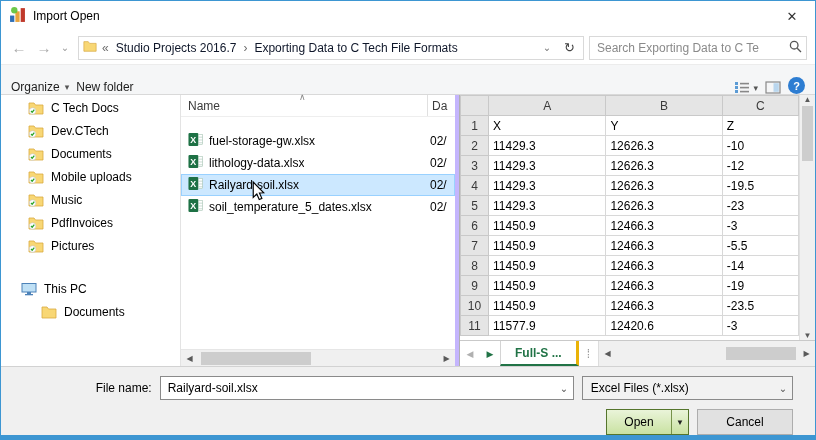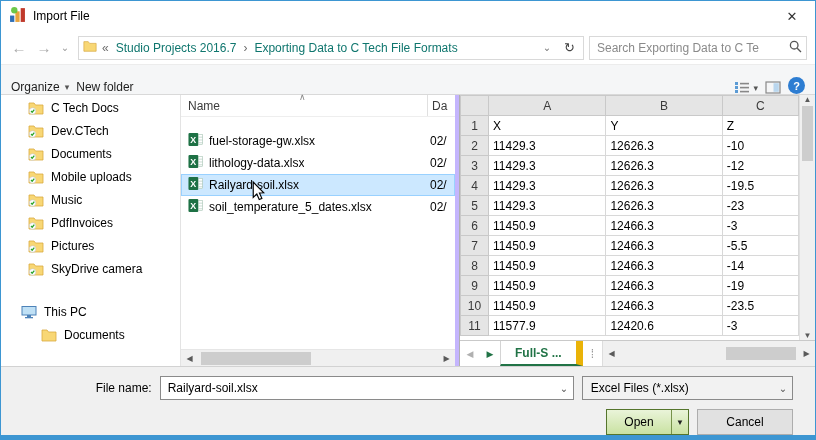--- a/index.html
+++ b/index.html
@@ -18,21 +18,21 @@
   .close-btn{margin-left:auto;width:46px;height:30px;border:none;background:transparent;
     font-size:13px;color:#333;cursor:pointer;}
 
   
   .navbar{flex:0 0 34px;background:#fff;display:flex;align-items:center;padding:0 8px;gap:5px;
     border-bottom:1px solid #ececec;}
   .nav-arrow{font-size:15px;color:#a9a9a9;width:20px;text-align:center;cursor:default;}
   .nav-chev{font-size:10px;color:#9a9a9a;width:12px;text-align:center;margin-right:2px;}
   .address-box{flex:1;height:24px;border:1px solid #d9d9d9;background:#fff;display:flex;
     align-items:center;padding:0 4px;gap:5px;overflow:hidden;}
-  .crumb{white-space:nowrap;color:#0f766e;cursor:pointer;padding:0 2px;}
+  .crumb{white-space:nowrap;color:#0f172a;cursor:pointer;padding:0 2px;}
   .crumb-sep{color:#6d6d6d;}
   .crumb-prefix{color:#6d6d6d;cursor:pointer;}
   .addr-dd{margin-left:auto;font-size:10px;color:#777;padding:0 4px;cursor:pointer;}
   .addr-refresh{font-size:13px;color:#444;padding:0 4px;cursor:pointer;}
   .search-box{width:218px;height:24px;border:1px solid #d9d9d9;background:#fff;display:flex;
     align-items:center;padding:0 4px 0 7px;}
   .search-box input{flex:1;border:none;outline:none;font:inherit;color:#222;min-width:0;}
   .search-box input::placeholder{color:#8a8a8a;}
 
   
@@ -79,21 +79,21 @@
   .vscroll{flex:0 0 15px;background:#f0f0f0;border-left:1px solid #e0e0e0;display:flex;
     flex-direction:column;align-items:center;}
   .vscroll .sc-arrow{width:15px;}
   .v-thumb{width:11px;height:55px;background:#cdcdcd;margin-top:2px;cursor:pointer;}
   .v-fill{flex:1;}
 
   .sheetbar{flex:0 0 26px;border-top:1px solid #c9c9c9;display:flex;align-items:stretch;background:#fff;}
   .sheet-nav{width:20px;display:flex;align-items:center;justify-content:center;font-size:9px;color:#b0b0b0;cursor:pointer;}
   .sheet-nav.active{color:#217346;}
   .sheet-tab{display:flex;align-items:center;padding:0 14px;font-weight:bold;color:#217346;
-    border-left:1px solid #d4d4d4;border-right:7px solid #eab308;border-bottom:2px solid #217346;
+    border-left:1px solid #d4d4d4;border-right:3px solid #eab308;border-bottom:2px solid #217346;
     cursor:pointer;white-space:nowrap;}
   .sheet-dots{display:flex;align-items:center;padding:0 8px;color:#9a9a9a;cursor:pointer;}
   .sb-scroll{flex:1;display:flex;align-items:center;background:#f0f0f0;border-left:1px solid #ddd;}
   .sb-track{flex:1;height:100%;position:relative;}
   .sb-thumb{position:absolute;right:2px;top:6px;height:13px;width:70px;background:#cdcdcd;cursor:pointer;}
 
   
   .footer{flex:0 0 68px;background:#f0f0f0;border-top:1px solid #d2d2d2;padding:9px 22px 0 12px;}
   .fn-row{display:flex;align-items:center;height:24px;}
   .fn-label{width:150px;text-align:right;padding-right:8px;}
@@ -119,21 +119,21 @@
 
   <div class="titlebar">
     <span class="app-icon">
       <svg width="17" height="17" viewBox="0 0 16 16">
         <rect x="1" y="9" width="4" height="6" fill="#2f6fb7"></rect>
         <rect x="6" y="5" width="4" height="10" fill="#e8a33d"></rect>
         <rect x="11" y="2" width="4" height="13" fill="#c0392b"></rect>
         <circle cx="5" cy="4" r="3" fill="#5bc236" opacity="0.9"></circle>
       </svg>
     </span>
-    <span class="title">Import File</span>
+    <span class="title">Import Open</span>
     <button class="close-btn"><span>✕</span></button>
   </div>
 
   <div class="navbar">
     <span class="nav-arrow">←</span>
     <span class="nav-arrow">→</span>
     <span class="nav-chev">⌄</span>
     <div class="address-box">
       <span>
         <svg width="14" height="12" viewBox="0 0 16 13">
@@ -240,28 +240,20 @@
             </svg></span>
           <span class="side-label">PdfInvoices</span>
         </div>
         <div class="side-item">
           <span><svg width="16" height="14" viewBox="0 0 16 14">
               <path d="M1 2 h5 l1.5 2 H15 v9 H1 z" fill="#f8d775" stroke="#d9a940" stroke-width="0.8"></path>
               <circle cx="4.6" cy="10" r="3.3" fill="#fff" stroke="#bbb" stroke-width="0.5"></circle>
               <path d="M3 10 l1.2 1.2 2.1-2.5" fill="none" stroke="#2aa52a" stroke-width="1.3"></path>
             </svg></span>
           <span class="side-label">Pictures</span>
-        </div>
-        <div class="side-item">
-          <span><svg width="16" height="14" viewBox="0 0 16 14">
-              <path d="M1 2 h5 l1.5 2 H15 v9 H1 z" fill="#f8d775" stroke="#d9a940" stroke-width="0.8"></path>
-              <circle cx="4.6" cy="10" r="3.3" fill="#fff" stroke="#bbb" stroke-width="0.5"></circle>
-              <path d="M3 10 l1.2 1.2 2.1-2.5" fill="none" stroke="#2aa52a" stroke-width="1.3"></path>
-            </svg></span>
-          <span class="side-label">SkyDrive camera</span>
         </div>
         <div class="side-item pc-root">
           <span><svg width="16" height="14" viewBox="0 0 16 14">
               <rect x="1" y="1.5" width="14" height="8.5" fill="#bfe0f5" stroke="#4d82b8" stroke-width="1"></rect>
               <rect x="6" y="10" width="4" height="2" fill="#4d82b8"></rect>
               <rect x="4" y="12" width="8" height="1.3" fill="#4d82b8"></rect>
             </svg></span>
           <span class="side-label">This PC</span>
         </div>
         <div class="side-item pc-child">

